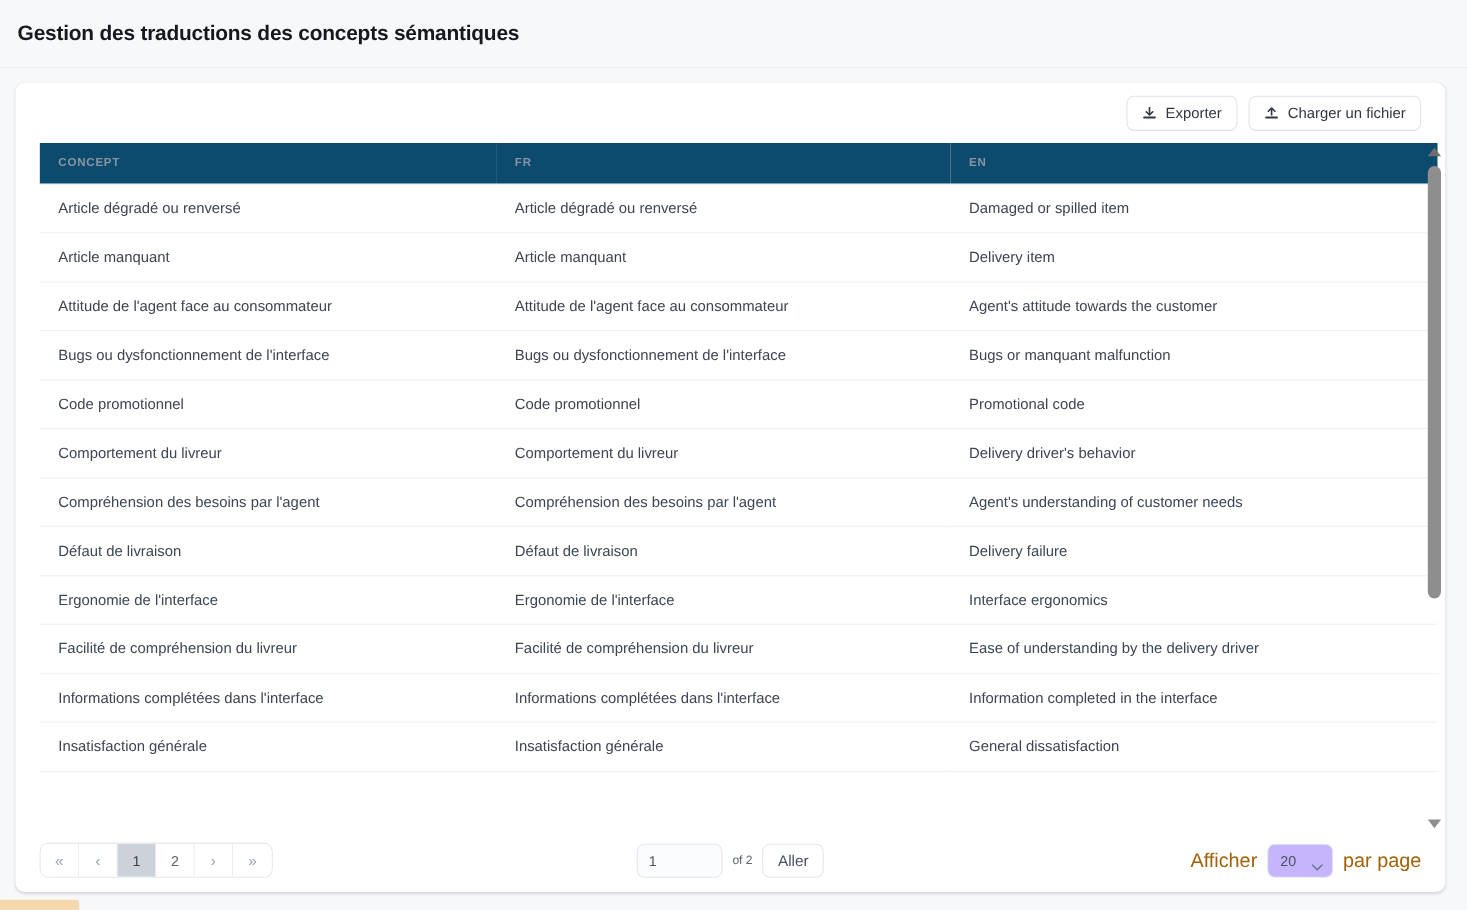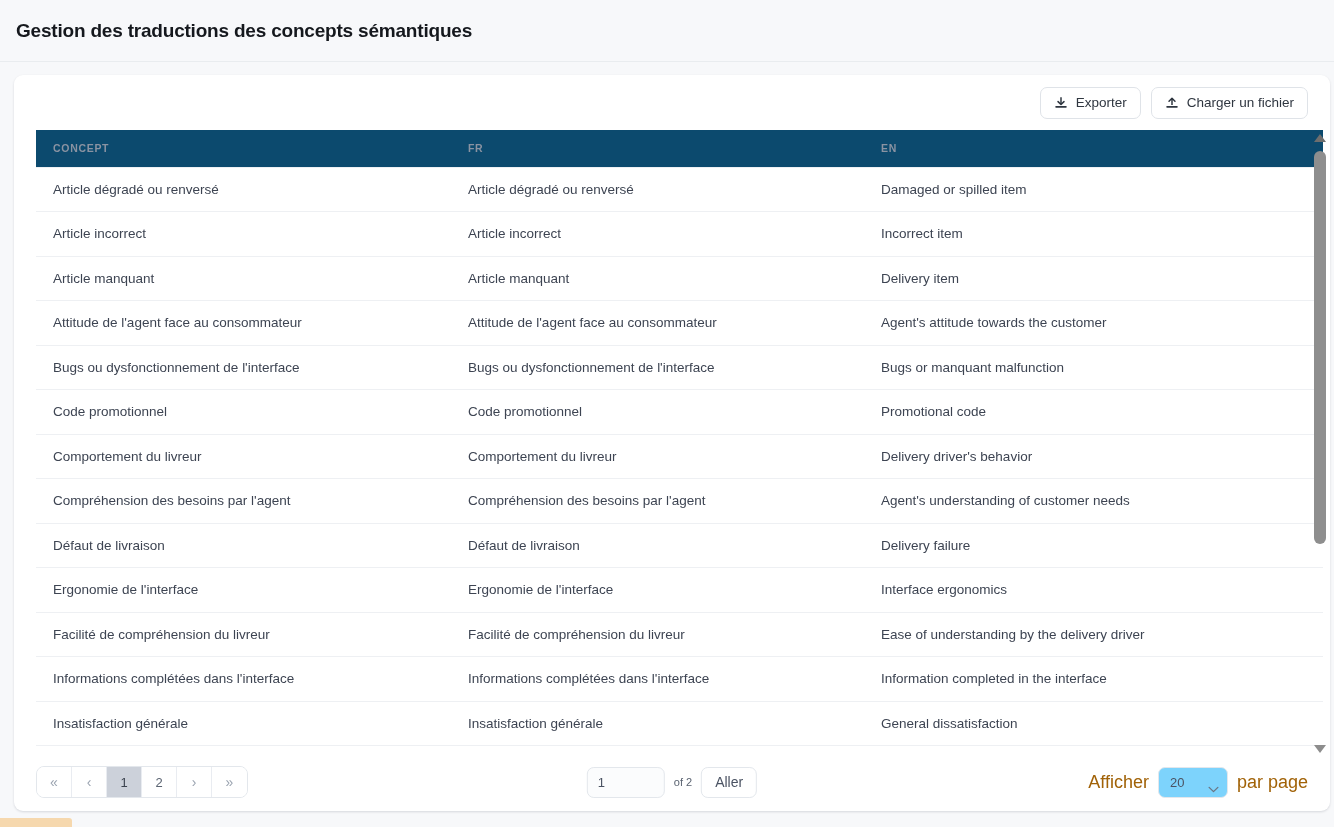--- a/index.html
+++ b/index.html
@@ -22,21 +22,21 @@
     background: #f7f8fa;
   }
   .page-title {
     font-size: 19px;
     font-weight: bold;
     color: #15181d;
     letter-spacing: -0.2px;
   }
 
   
-  .card-wrap { padding: 13px 4px 0 14px; }
+  .card-wrap { padding: 13px 20px 0 14px; }
   .card {
     position: relative;
     background: #ffffff;
     border-radius: 9px;
     box-shadow: 0 1px 3px rgba(16,24,40,0.09), 0 1px 2px rgba(16,24,40,0.05);
     height: 736px;
     overflow: hidden;
   }
 
   
@@ -165,24 +165,24 @@
     cursor: pointer; font-family: "Liberation Sans", sans-serif;
   }
 
   .pg-right {
     margin-left: auto;
     display: flex; align-items: center; gap: 9px;
   }
   .pg-label { font-size: 18px; color: #a16207; }
   .pg-select-wrap { position: relative; }
   .pg-select {
-    height: 31px; width: 70px;
+    height: 31px; width: 60px;
     padding: 0 6px 0 11px;
     border: 1px solid #e3e7ec; border-radius: 7px;
-    background: #7dd3fc;
+    background: #c4b5fd;
     font-size: 13px; color: #4b5363;
     appearance: none; -webkit-appearance: none;
     cursor: pointer; font-family: "Liberation Sans", sans-serif;
   }
   .pg-caret {
     position: absolute; right: 9px; top: 12px;
     pointer-events: none;
   }
 
   
@@ -241,25 +241,20 @@
           <th>EN</th>
         </tr>
       </thead>
       <tbody id="tbody">
             <tr>
               <td>Article dégradé ou renversé</td>
               <td>Article dégradé ou renversé</td>
               <td>Damaged or spilled item</td>
             </tr>
             <tr>
-              <td>Article incorrect</td>
-              <td>Article incorrect</td>
-              <td>Incorrect item</td>
-            </tr>
-            <tr>
               <td>Article manquant</td>
               <td>Article manquant</td>
               <td>Delivery item</td>
             </tr>
             <tr>
               <td>Attitude de l'agent face au consommateur</td>
               <td>Attitude de l'agent face au consommateur</td>
               <td>Agent's attitude towards the customer</td>
             </tr>
             <tr>

